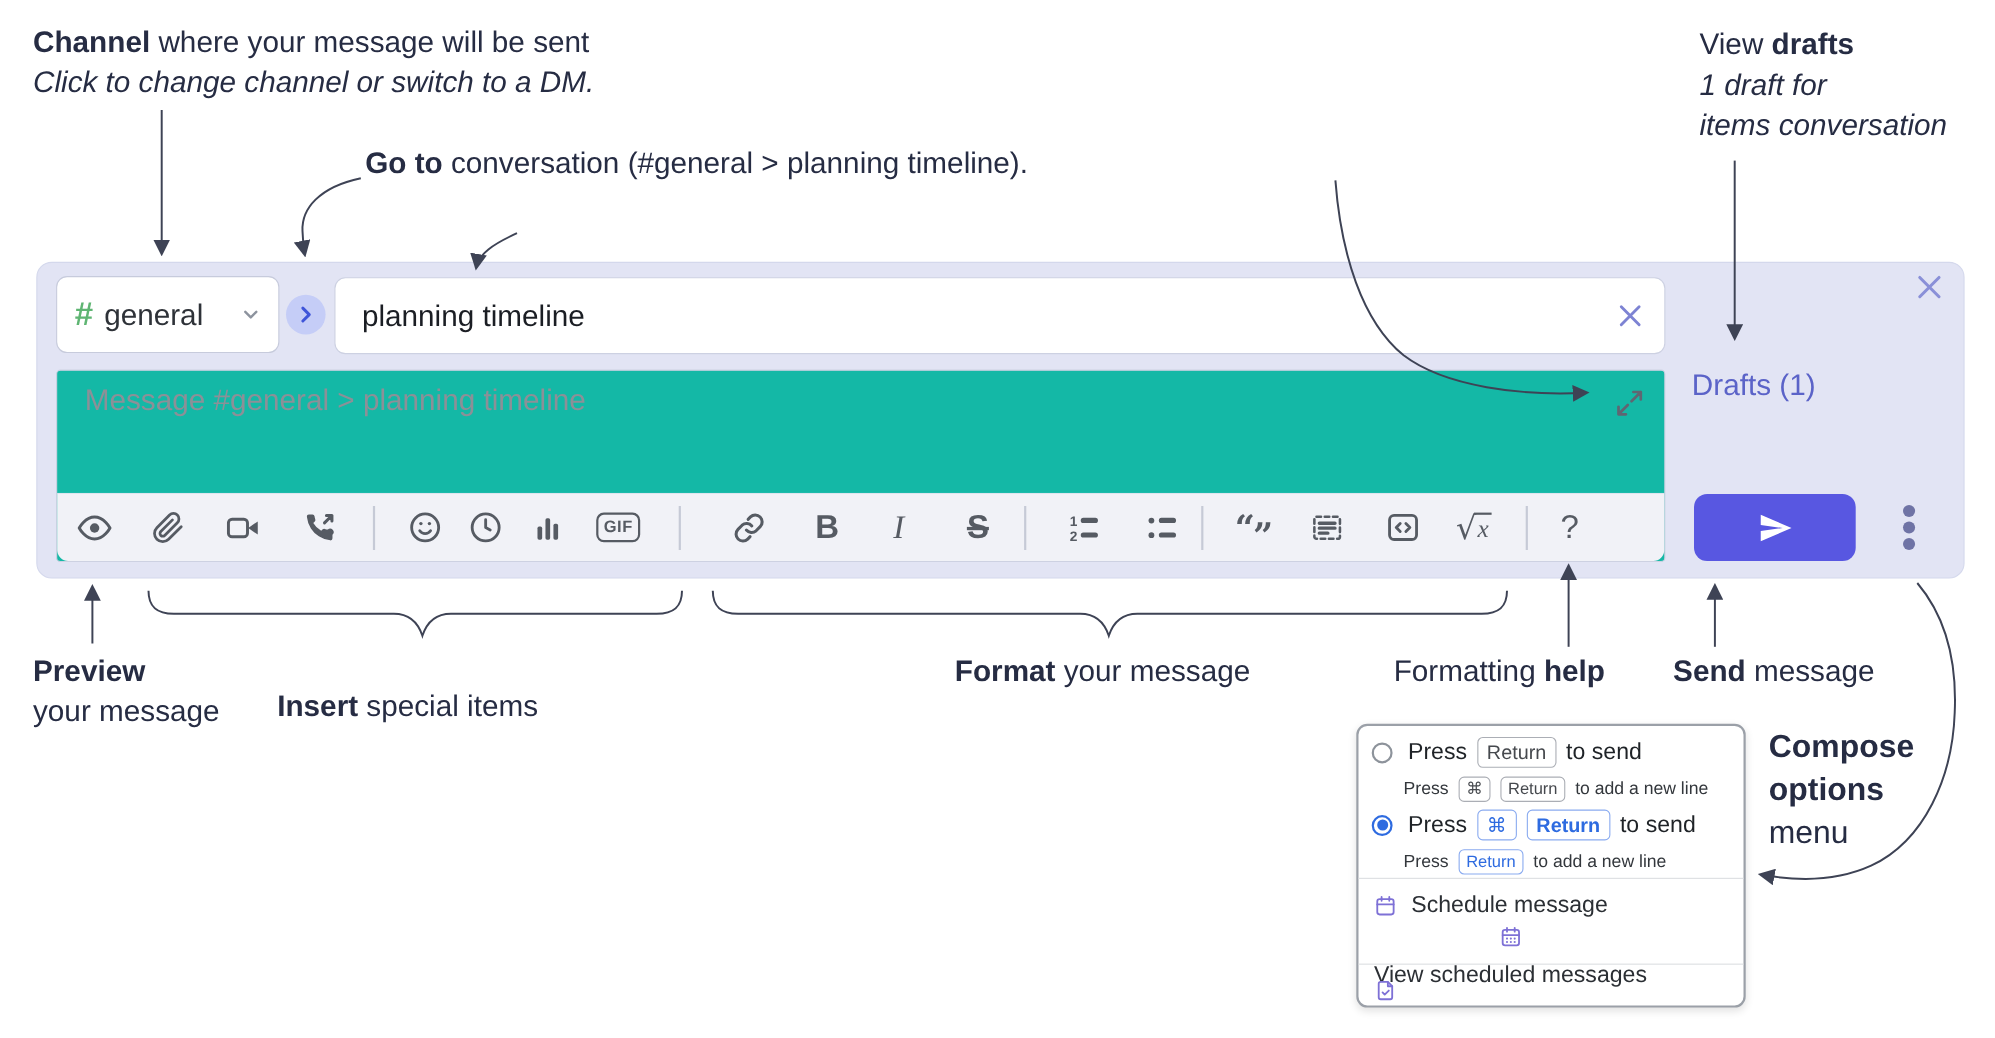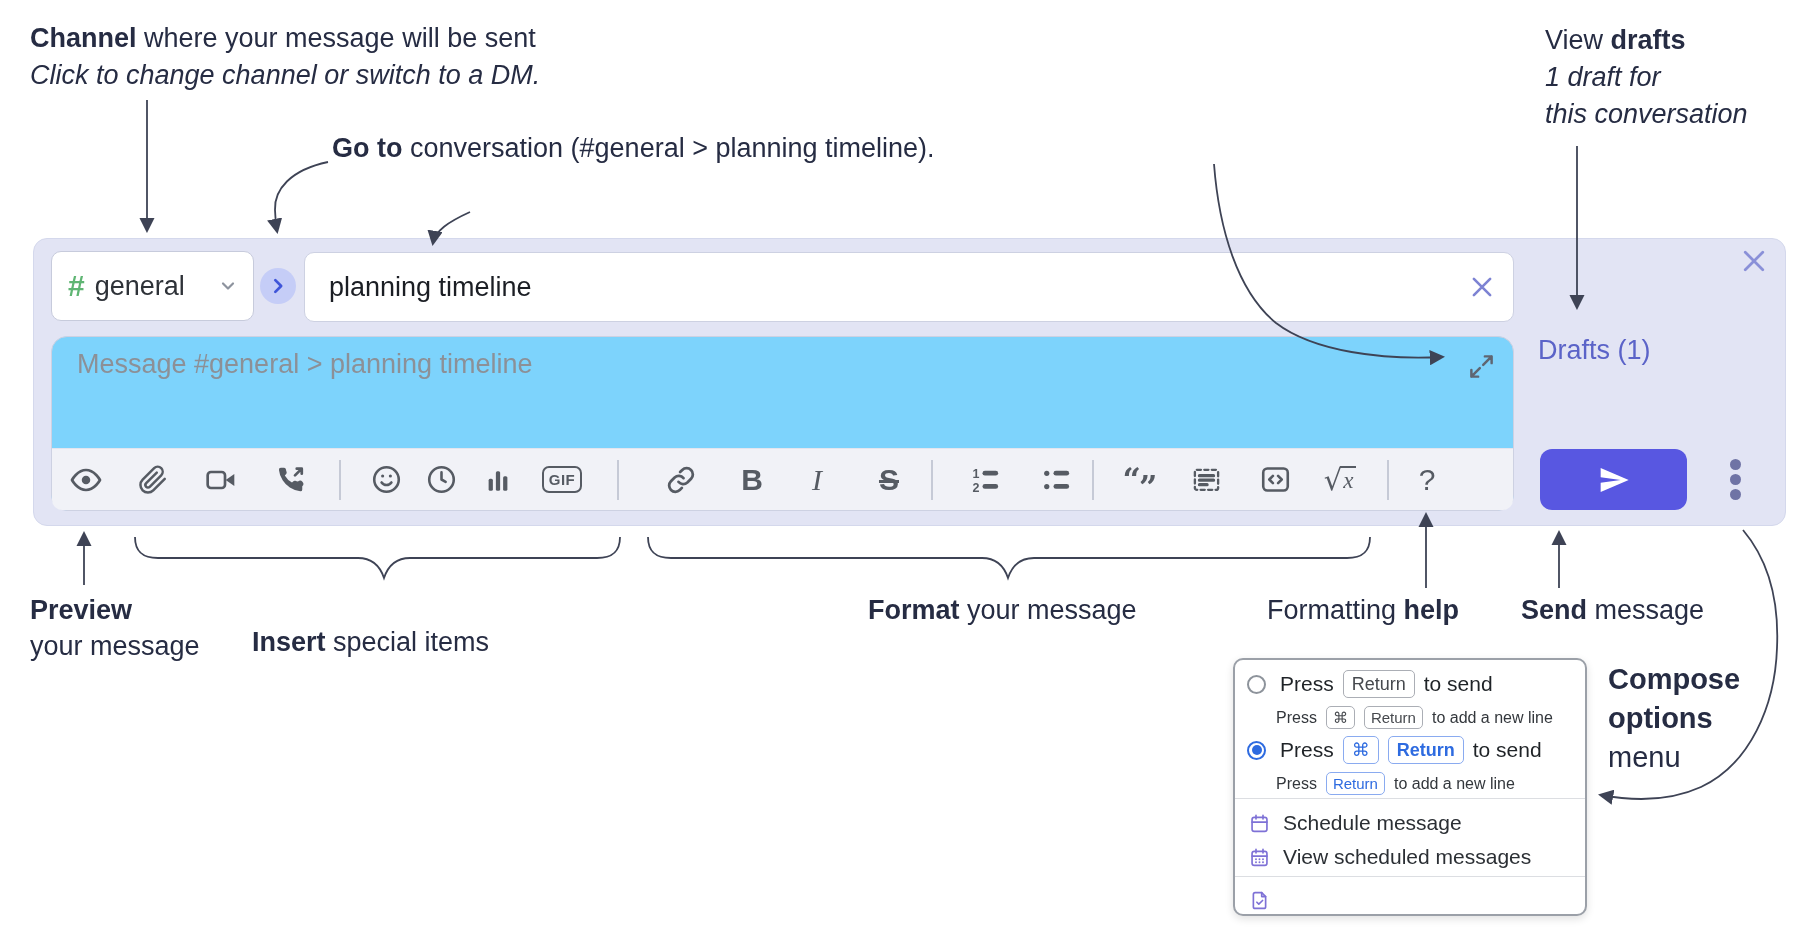--- a/index.html
+++ b/index.html
@@ -25,22 +25,22 @@
 
   .goto-circle { position:absolute; left:226px; top:29px; width:36px; height:36px; border-radius:50%;
                  background:#c5cdf7; display:flex; align-items:center; justify-content:center; cursor:pointer; }
 
   .topic-box { position:absolute; left:270px; top:13px; width:1210px; height:70px; background:#fff;
                border:1px solid #cdd1e2; border-radius:10px; display:flex; align-items:center;
                padding:0 18px 0 24px; }
   .topic-input { flex:1; border:none; outline:none; font-size:27px; color:#1b1e24;
                  font-family:inherit; background:transparent; }
 
-  .msg-box { position:absolute; left:17px; top:97px; width:1463px; height:175px; background:#7dd3fc;
-             border:1px solid #cdd1e2; border-radius:16px; }
+  .msg-box { position:absolute; left:17px; top:97px; width:1463px; height:175px; background:#14b8a6;
+             border:1px solid #cdd1e2; border-radius:4px; }
   .msg-input { position:absolute; left:25px; top:12px; width:1380px; height:95px; border:none; outline:none;
                resize:none; font-family:inherit; font-size:27px; color:#1b1e24; background:transparent; }
   .msg-input::placeholder { color:#8c9097; }
   .expand-corner { position:absolute; right:18px; top:16px; color:#5f6672; cursor:pointer; }
 
   .toolbar { position:absolute; left:0; right:0; bottom:0; height:62px; background:#f1f2f7;
              border-top:1px solid #e3e5ef; border-radius:0 0 10px 10px; }
   .tb { position:absolute; top:50%; transform:translate(-50%,-50%); width:50px; height:50px;
         display:flex; align-items:center; justify-content:center; color:#565b63; cursor:pointer; }
   .tb-div { position:absolute; top:11px; width:2px; height:40px; background:#c6cad6; }
@@ -100,21 +100,21 @@
 
   <div class="ann" style="left:332px; top:130px;">
     <b>Go to</b><span> conversation (#general &gt; planning timeline).</span>
   </div>
 
 
 
   <div class="ann" style="left:1545px; top:22px;">
     <span>View </span><b>drafts</b><br>
     <span class="it">1 draft for</span><br>
-    <span class="it">this conversation</span>
+    <span class="it">items conversation</span>
   </div>
 
   <div class="ann" style="left:30px; top:592px; line-height:36px;">
     <b>Preview</b><br>
     <span>your message</span>
   </div>
 
   <div class="ann" style="left:252px; top:624px;">
     <b>Insert</b><span> special items</span>
   </div>
@@ -337,21 +337,21 @@
 
     <div class="mitem" style="top:147px;">
       <span class="micon">
         <svg class="icon-svg" width="21" height="21" viewBox="0 0 24 24" style="stroke-width:1.9;">
             <rect x="3.5" y="5" width="17" height="16" rx="2.5"></rect>
             <path d="M8 2.8v4M16 2.8v4M3.5 10.5h17"></path>
           </svg>
       </span>
       <span>Schedule message</span>
     </div>
-    <div class="mitem" style="top:181px;">
+    <div class="mitem" style="top:181px;flex-direction:column;">
       <span class="micon">
         <svg class="icon-svg" width="21" height="21" viewBox="0 0 24 24" style="stroke-width:1.9;">
             <rect x="3.5" y="5" width="17" height="16" rx="2.5"></rect>
             <path d="M8 2.8v4M16 2.8v4M3.5 10.5h17"></path>
             <g fill="currentColor" stroke="none">
               <circle cx="8" cy="14" r="1.1"></circle>
               <circle cx="12" cy="14" r="1.1"></circle>
               <circle cx="16" cy="14" r="1.1"></circle>
               <circle cx="8" cy="17.5" r="1.1"></circle>
               <circle cx="12" cy="17.5" r="1.1"></circle>

